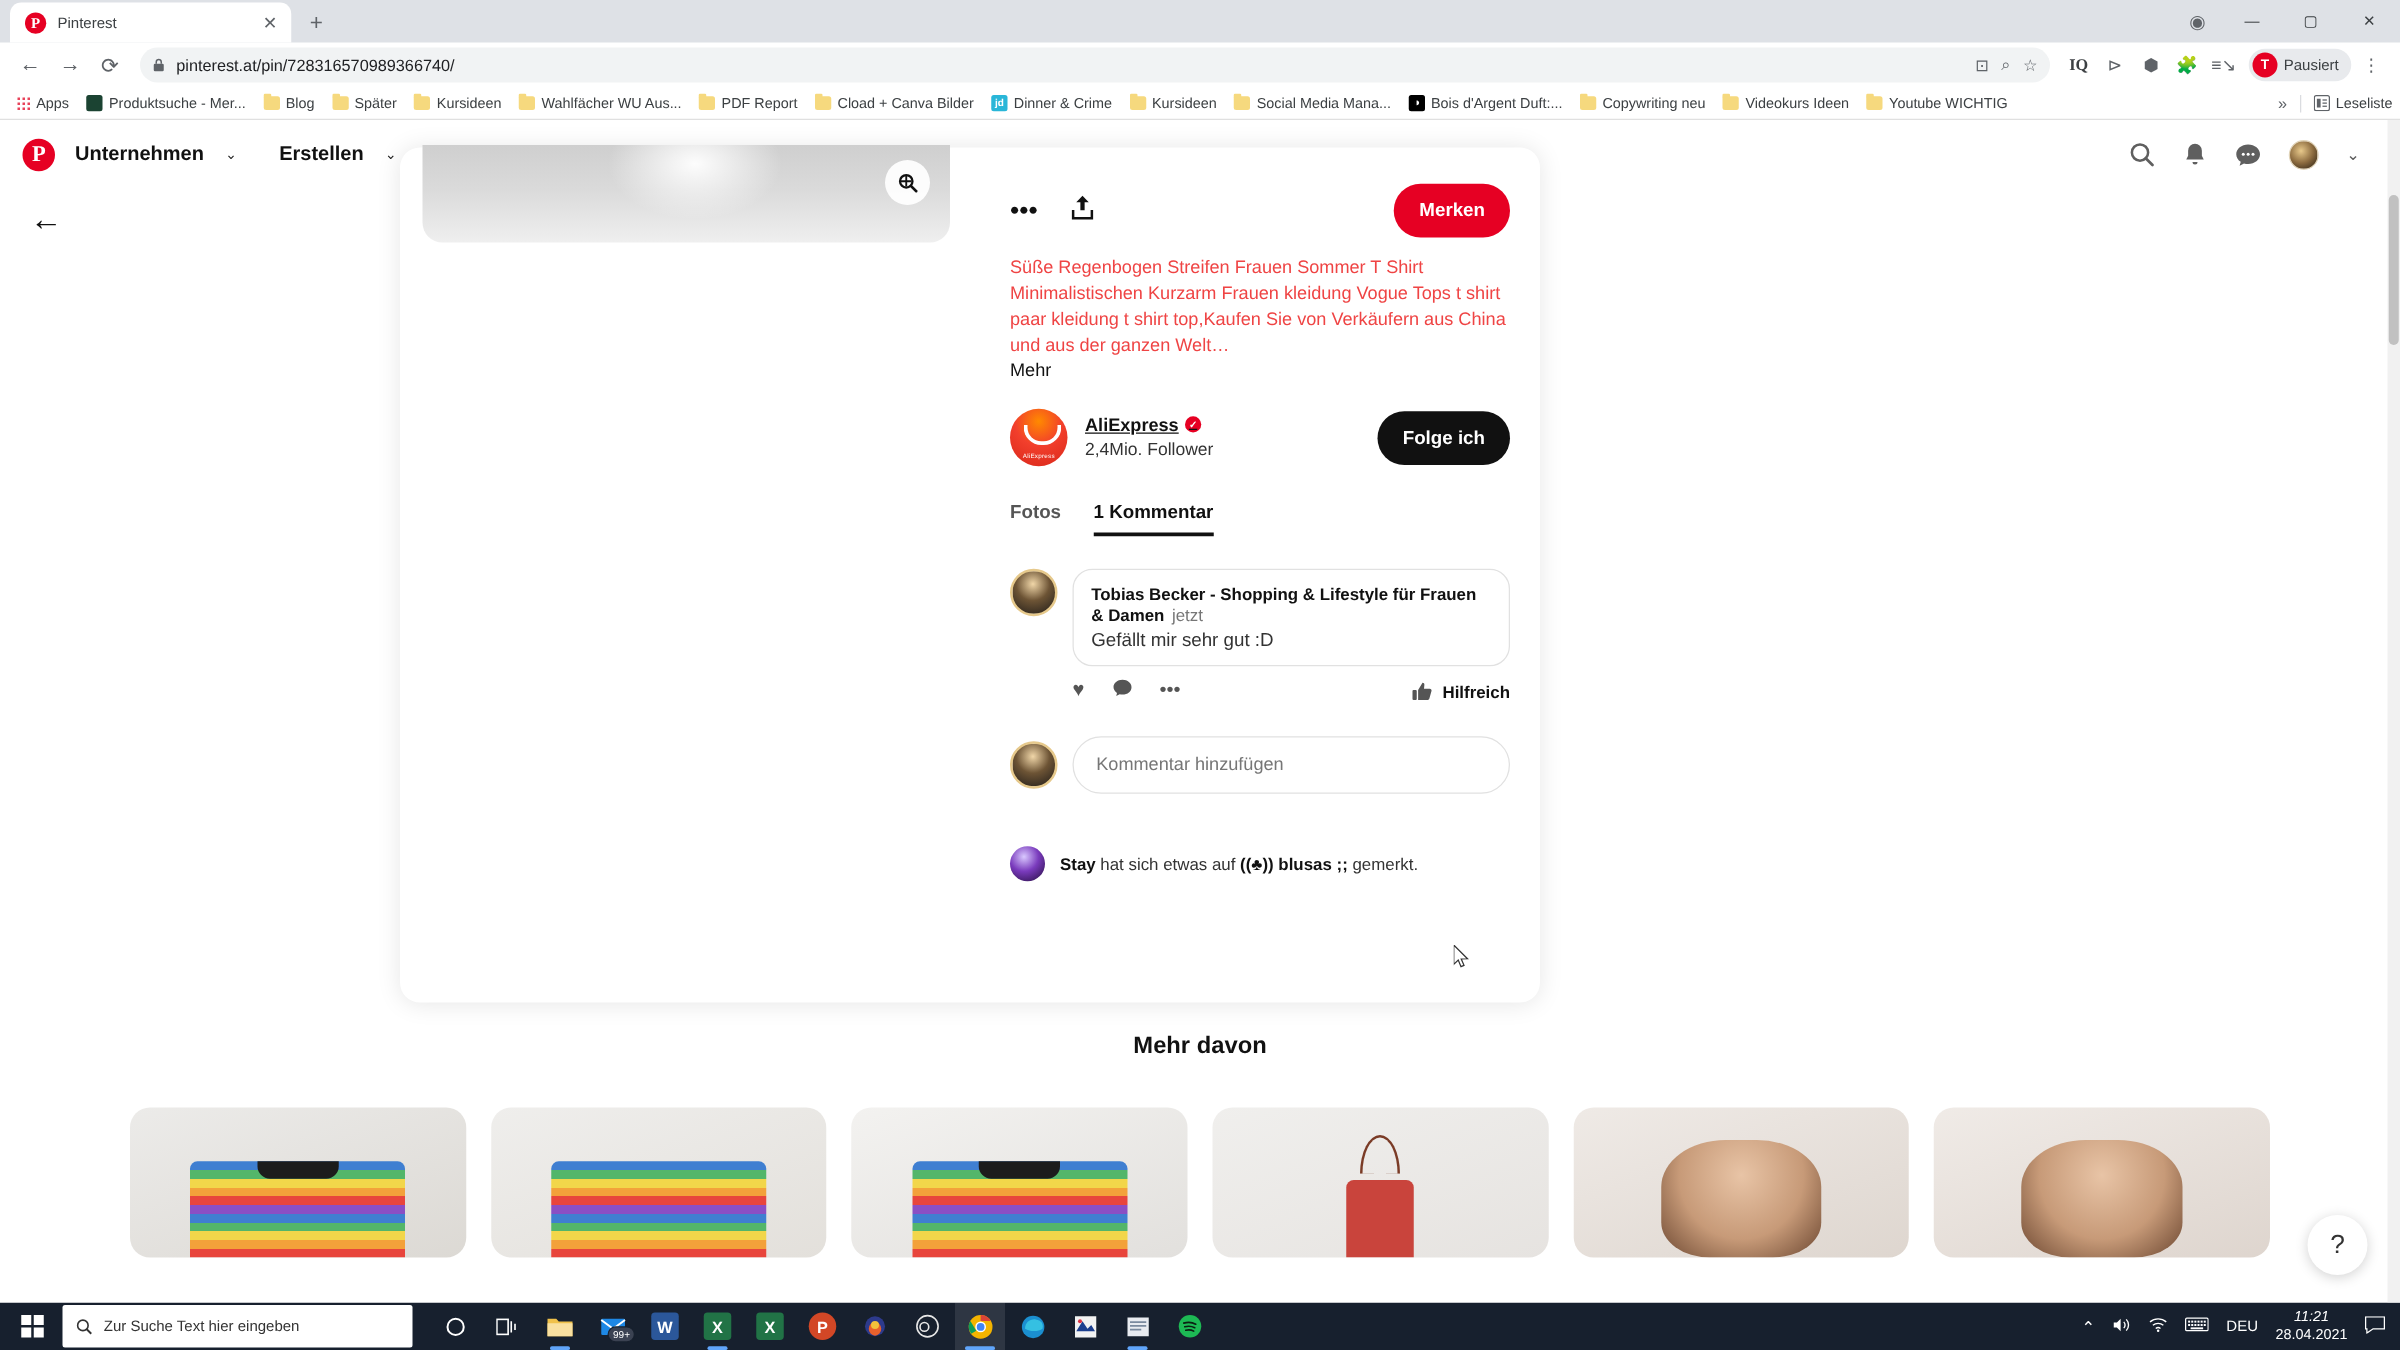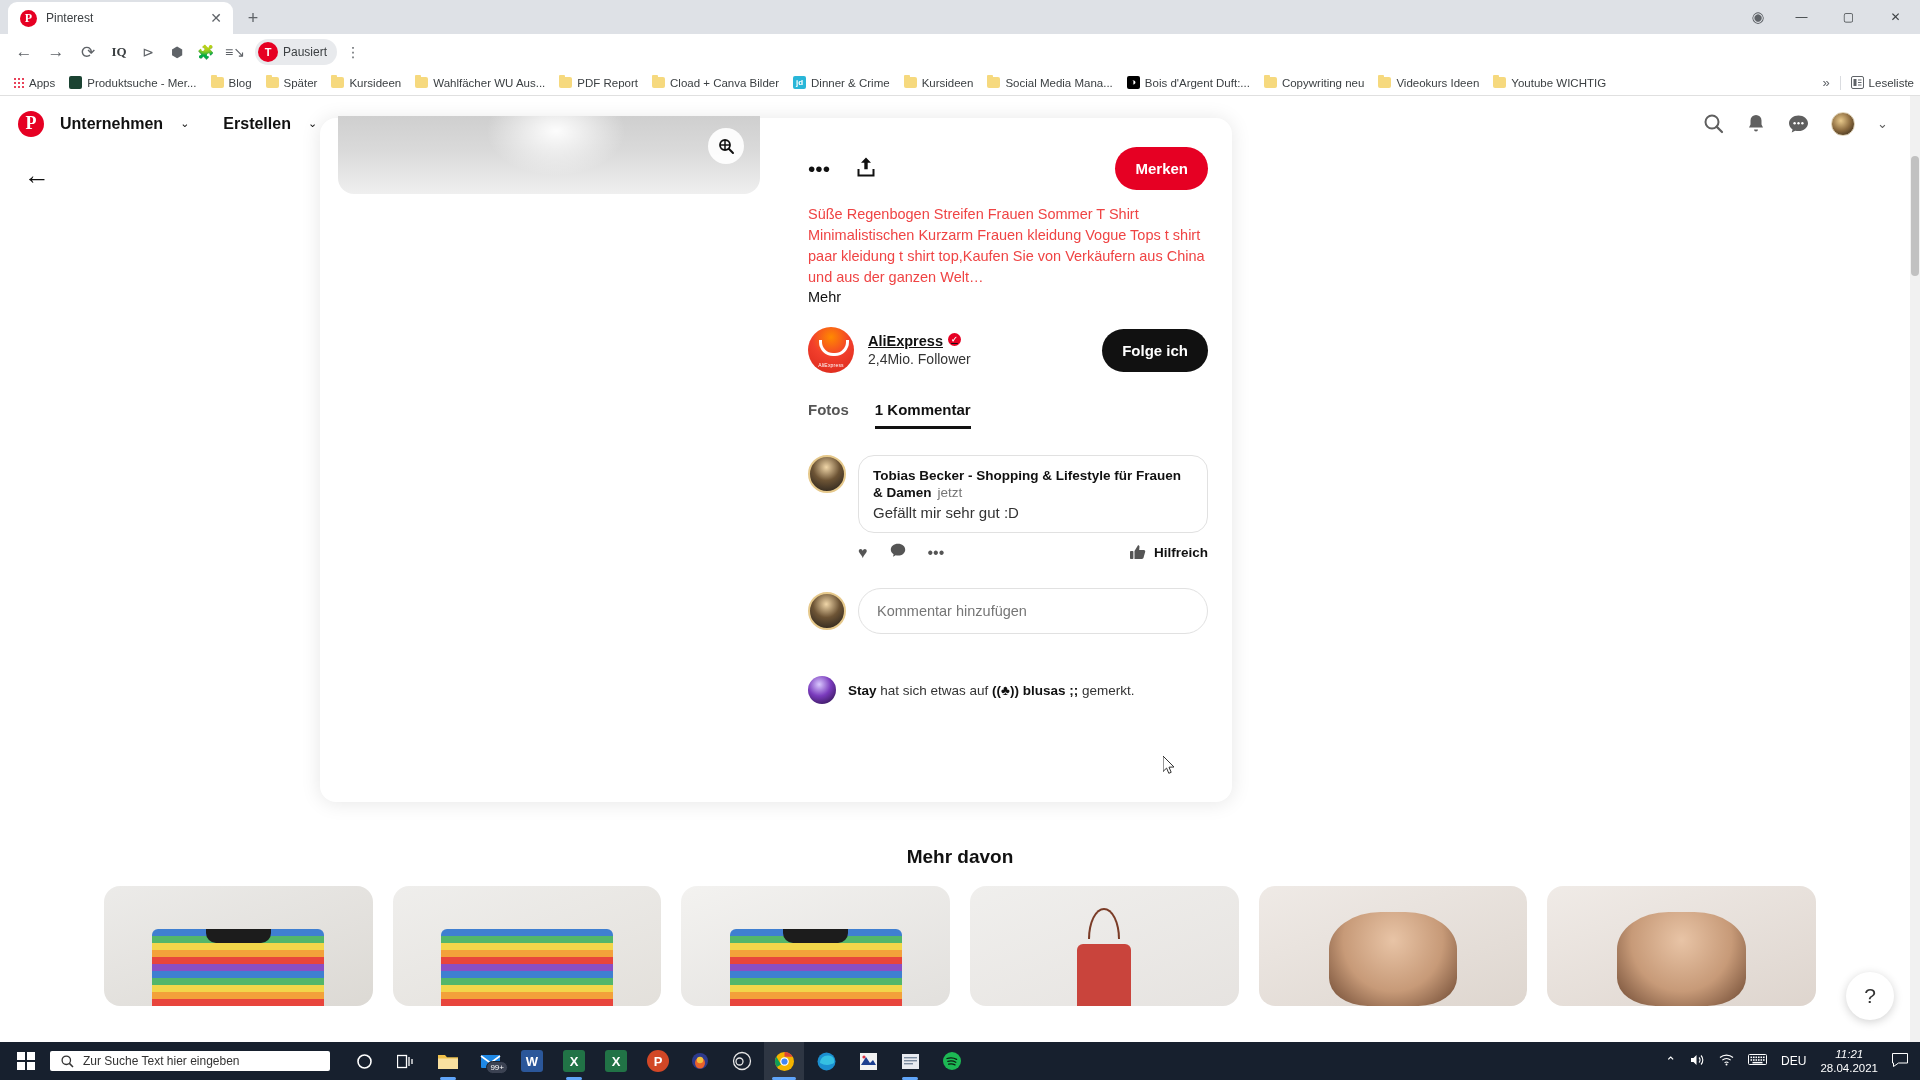--- a/index.html
+++ b/index.html
@@ -215,21 +215,21 @@
   }
   .cinput::placeholder { color: #767676; }
 
   .activity { display:flex; align-items:center; gap: 12px; margin-top: 42px; }
   .act-av { width: 28px; height: 28px; border-radius: 50%; flex:0 0 auto;
             background: radial-gradient(circle at 40% 30%, #d9c8ff 0%, #7a3bbd 45%, #210b3a 100%); }
   .act-txt { font-size: 13.5px; color: #333; }
   .act-txt b { color: #111; }
 
   .morediv { position:absolute; left:0; right:0; top: 730px; text-align:center; }
-  .moretitle { font-size: 19px; font-weight: bold; color:#111;margin-top:20px; }
+  .moretitle { font-size: 19px; font-weight: bold; color:#111; }
   .grid {
     position:absolute; left: 104px; right: 104px; top: 790px;
     display: grid; grid-template-columns: repeat(6, 1fr); gap: 20px;
   }
   .gcard { height: 120px; border-radius: 16px; overflow:hidden; cursor:pointer; position:relative;
            background: #e8e8e8;}
   .g1 { background: linear-gradient(160deg,#ecebe9 0%,#dcd9d4 100%); }
   .g2 { background: linear-gradient(160deg,#efeeec 0%,#e3e0db 100%); }
   .g3 { background: linear-gradient(160deg,#f3f2f0 0%,#e2e0dd 100%); }
   .g4 { background: linear-gradient(160deg,#f0efed 0%,#e6e3e0 100%); }
@@ -263,21 +263,21 @@
 
   
   .taskbar {
     height: 38px; background: #1f2937; background: #17202e;
     display: flex; align-items: center; padding: 0 2px;
   }
   .tb-start { width: 48px; height: 38px; display:flex; align-items:center; justify-content:center; cursor:pointer;}
   .winlogo { display:grid; grid-template-columns: 8px 8px; grid-template-rows: 8px 8px; gap:2px;}
   .winlogo i { background:#fff; display:block; }
   .tb-search {
-    width: 280px; height: 20px; background: #fff; border-radius: 2px;
+    width: 280px; height: 34px; background: #fff; border-radius: 2px;
     display:flex; align-items:center; gap:9px; padding: 0 11px; cursor: text;
   }
   .tb-search span { font-size: 12px; color:#333; }
   .tb-apps { display:flex; align-items:center; gap: 2px; margin-left: 14px;}
   .tbapp { width: 40px; height: 38px; display:flex; align-items:center; justify-content:center;
            position:relative; cursor:pointer;}
   .tbapp.active { background: rgba(255,255,255,.10); }
   .tbapp.active:after { content:""; position:absolute; bottom:0; left:8px; right:8px; height:3px;
                         background:#60a5fa; border-radius:2px;}
   .tbapp.open:after { content:""; position:absolute; bottom:0; left:12px; right:12px; height:3px;
@@ -311,20 +311,32 @@
       <div class="win-btn">—</div>
       <div class="win-btn">▢</div>
       <div class="win-btn">✕</div>
     </div>
   </div>
 
   <div class="toolbar">
     <div class="nav-ico">←</div>
     <div class="nav-ico">→</div>
     <div class="nav-ico">⟳</div>
+    <div class="omnibox">
+      <svg class="lock" width="10" height="12" viewBox="0 0 10 12">
+        <rect x="1" y="5" width="8" height="6" rx="1" fill="#5f6368"></rect>
+        <path d="M3 5V3.5a2 2 0 014 0V5" stroke="#5f6368" stroke-width="1.2" fill="none"></path>
+      </svg>
+      <div class="url">pinterest.at/pin/728316570989366740/</div>
+      <div class="omni-icons">
+        <div class="omni-ico">⊡</div>
+        <div class="omni-ico">⌕</div>
+        <div class="omni-ico">☆</div>
+      </div>
+    </div>
     <div class="tb-right">
       <div class="tb-ico iq-badge">IQ</div>
       <div class="tb-ico">⊳</div>
       <div class="tb-ico">⬢</div>
       <div class="tb-ico">🧩</div>
       <div class="tb-ico">≡↘</div>
       <div class="profile-pill">
         <div class="av">T</div>
         <div class="txt">Pausiert</div>
       </div>

